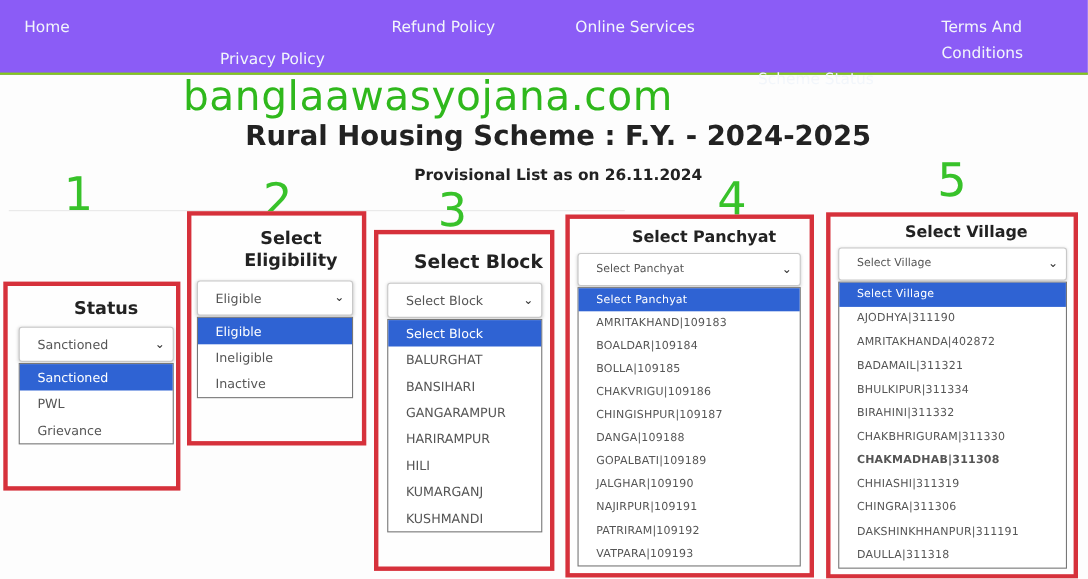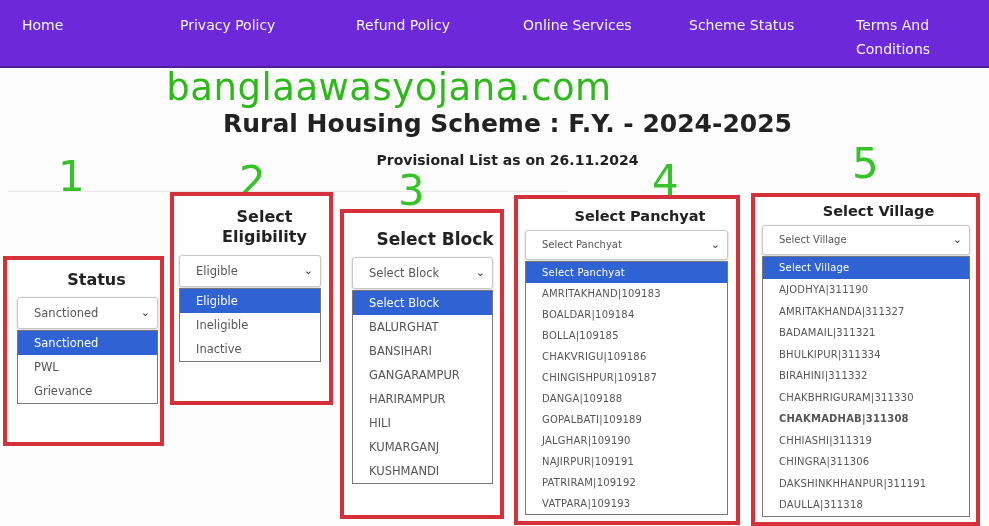--- a/index.html
+++ b/index.html
@@ -1,20 +1,20 @@
 <!DOCTYPE html>
 <html><head>
 <meta charset="utf-8">
 <style>
   * { box-sizing: border-box; margin: 0; padding: 0; }
   html, body { width: 989px; height: 526px; overflow: hidden; background: #fdfdfd; }
   body { font-family: "DejaVu Sans", "Liberation Sans", sans-serif; position: relative; color: #222; }
 
   .navbar { position: absolute; left: 0; top: 0; width: 989px; height: 68px;
-    background: #6d28d9; border-bottom: 2px solid #4c1d95; }
+    background: #8b5cf6; border-bottom: 2px solid #84cc16; }
   .nav-item { position: absolute; top: 13px; color: #f2f6fb; font-size: 14px; line-height: 24px; cursor: pointer; }
   .nav-item.two-line { width: 90px; }
 
   .brand { position: absolute; left: 0; width: 811px; top: 66px; text-align: center; padding-right: 33px;
     font-family: "DejaVu Sans", sans-serif; font-size: 37px; color: #2fb81c; letter-spacing: 0.5px; }
   .page-title { position: absolute; left: 0; width: 1015px; top: 109px; text-align: center;
     font-family: "DejaVu Sans", sans-serif; font-weight: bold; font-size: 25px; color: #222; }
   .subtitle { position: absolute; left: 0; width: 1015px; top: 152px; text-align: center;
     font-family: "DejaVu Sans", sans-serif; font-weight: bold; font-size: 14px; color: #222; }
   .divider { position: absolute; left: 8px; top: 191px; width: 560px; height: 1px; background: #e8e8e8; }
@@ -33,24 +33,24 @@
   .dropdown { position: absolute; border: 1px solid #777; background: #fff; }
   .opt { height: 24px; line-height: 24px; font-size: 11.5px; color: #555; padding-left: 16px; cursor: pointer; white-space: nowrap; }
   .opt.sel { background: #2f63d3; color: #fff; }
   .opt.small { font-size: 10px; letter-spacing: 0.2px; }
 </style>
 </head>
 <body>
 
 <div class="navbar">
   <a class="nav-item" style="left:22px;">Home</a>
-  <a class="nav-item" style="left:180px;">Privacy Policy</a>
+  <a class="nav-item" style="left:200px;margin-top:29px;">Privacy Policy</a>
   <a class="nav-item" style="left:356px;">Refund Policy</a>
   <a class="nav-item" style="left:523px;">Online Services</a>
-  <a class="nav-item" style="left:689px;">Scheme Status</a>
+  <a class="nav-item" style="left:689px;margin-top:47px;">Scheme Status</a>
   <a class="nav-item two-line" style="left:856px;">Terms And Conditions</a>
 </div>
 
 <div class="brand">banglaawasyojana.com</div>
 <div class="page-title">Rural Housing Scheme : F.Y. - 2024-2025</div>
 <div class="subtitle">Provisional List as on 26.11.2024</div>
 <div class="divider"></div>
 
 <div class="step-num" style="left:58px; top:156px;">1</div>
 <div class="step-num" style="left:239px; top:161px;">2</div>
@@ -126,21 +126,21 @@
 
 <div class="panel" style="left:751px; top:193px; width:229px; height:333px;">
   <div class="panel-title" style="margin-top:4px; font-size:14.5px;">Select Village</div>
   <div class="select-box" style="left:7px; top:28px; width:208px; height:30px; line-height:28px; font-size:10px;">
     <span>Select Village</span>
     <span class="chev">⌄</span>
   </div>
   <div class="dropdown" style="left:7px; top:59px; width:208px;">
     <div class="opt small sel" style="height:22px; line-height:22px;">Select Village</div>
     <div class="opt small" style="height:21.5px; line-height:21.5px;">AJODHYA|311190</div>
-    <div class="opt small" style="height:21.5px; line-height:21.5px;">AMRITAKHANDA|311327</div>
+    <div class="opt small" style="height:21.5px; line-height:21.5px;">AMRITAKHANDA|402872</div>
     <div class="opt small" style="height:21.5px; line-height:21.5px;">BADAMAIL|311321</div>
     <div class="opt small" style="height:21.5px; line-height:21.5px;">BHULKIPUR|311334</div>
     <div class="opt small" style="height:21.5px; line-height:21.5px;">BIRAHINI|311332</div>
     <div class="opt small" style="height:21.5px; line-height:21.5px;">CHAKBHRIGURAM|311330</div>
     <div class="opt small" style="height:21.5px; line-height:21.5px;font-weight:bold;">CHAKMADHAB|311308</div>
     <div class="opt small" style="height:21.5px; line-height:21.5px;">CHHIASHI|311319</div>
     <div class="opt small" style="height:21.5px; line-height:21.5px;">CHINGRA|311306</div>
     <div class="opt small" style="height:21.5px; line-height:21.5px;">DAKSHINKHHANPUR|311191</div>
     <div class="opt small" style="height:21.5px; line-height:21.5px;">DAULLA|311318</div>
   </div>

